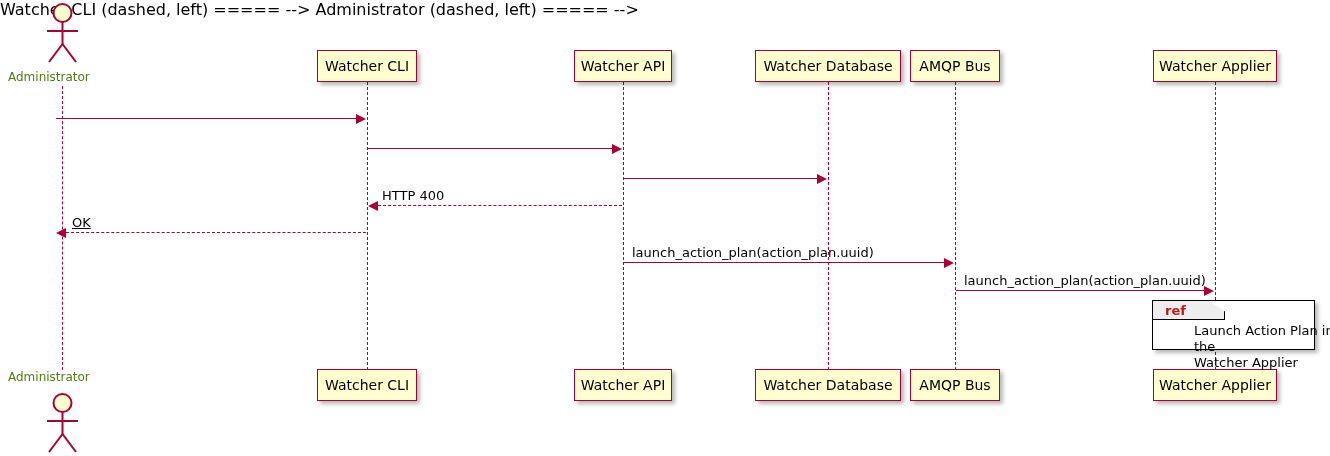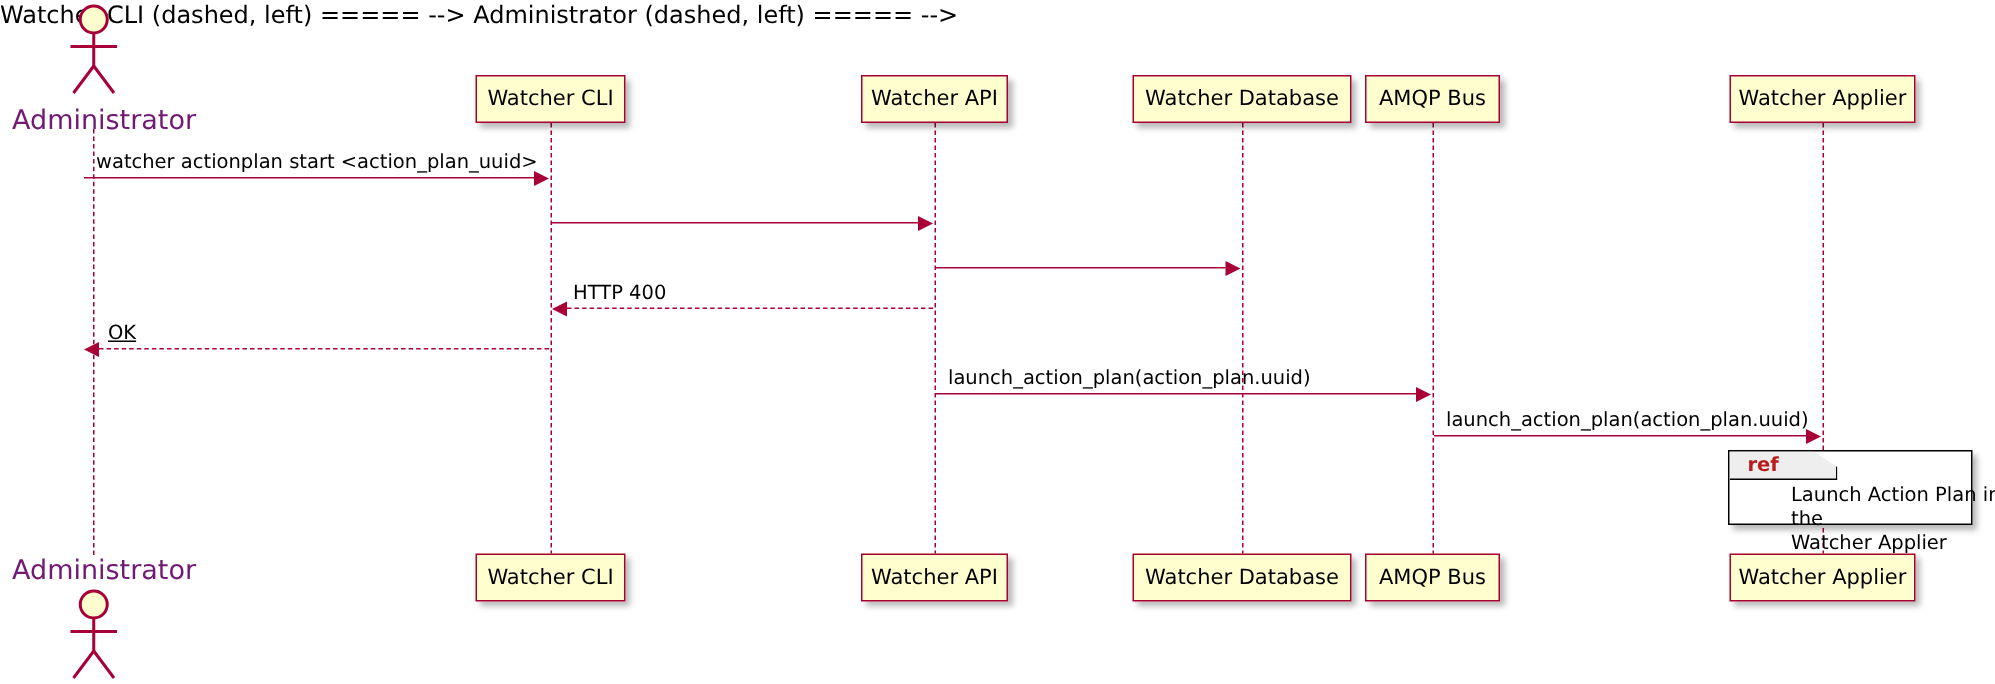--- a/index.html
+++ b/index.html
@@ -33,22 +33,22 @@
     box-shadow: 3px 3px 4px rgba(0,0,0,0.28);
     z-index: 5;
   }
   
   .actor {
     position: absolute;
     z-index: 5;
   }
   .actor-label {
     position: absolute;
-    font-size: 18px;
-    color: #701a75;
+    font-size: 12px;
+    color: #4d7c0f;
     white-space: nowrap;
     z-index: 5;
   }
   
   .lifeline {
     position: absolute;
     width: 0;
     border-left: 1.5px dashed #A80036;
     z-index: 1;
   }
@@ -170,21 +170,20 @@
   
   <div class="participant" style="left:317px; top:369px; width:100px; height:32px;">Watcher CLI</div>
   <div class="participant" style="left:574px; top:369px; width:98px; height:32px;">Watcher API</div>
   <div class="participant" style="left:755px; top:369px; width:146px; height:32px;">Watcher Database</div>
   <div class="participant" style="left:910px; top:369px; width:90px; height:32px;">AMQP Bus</div>
   <div class="participant" style="left:1153px; top:369px; width:124px; height:32px;">Watcher Applier</div>
 
   
   <div class="msg-line" style="left:56px; top:118px; width:300px;"></div>
   <div class="arrowhead right" style="left:356px; top:113.5px;"></div>
-  <div class="msg-label" style="left:64px; top:101px;">watcher actionplan start &lt;action_plan_uuid&gt;</div>
 
   
   <div class="msg-line" style="left:368px; top:148px; width:244px;"></div>
   <div class="arrowhead right" style="left:612px; top:143.5px;"></div>
 
   
   <div class="msg-line" style="left:624px; top:178px; width:193px;"></div>
   <div class="arrowhead right" style="left:817px; top:173.5px;"></div>
 
    Watcher CLI (dashed, left) ===== --&gt;

